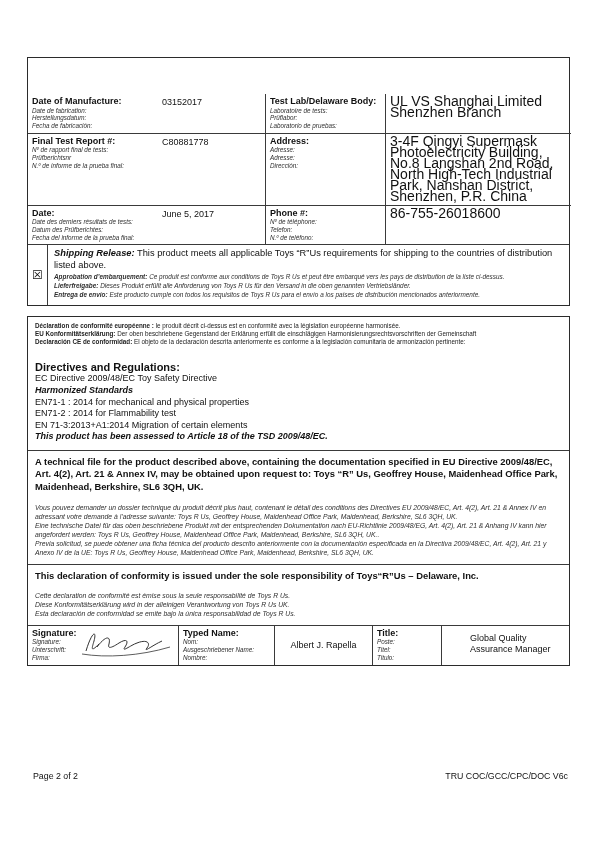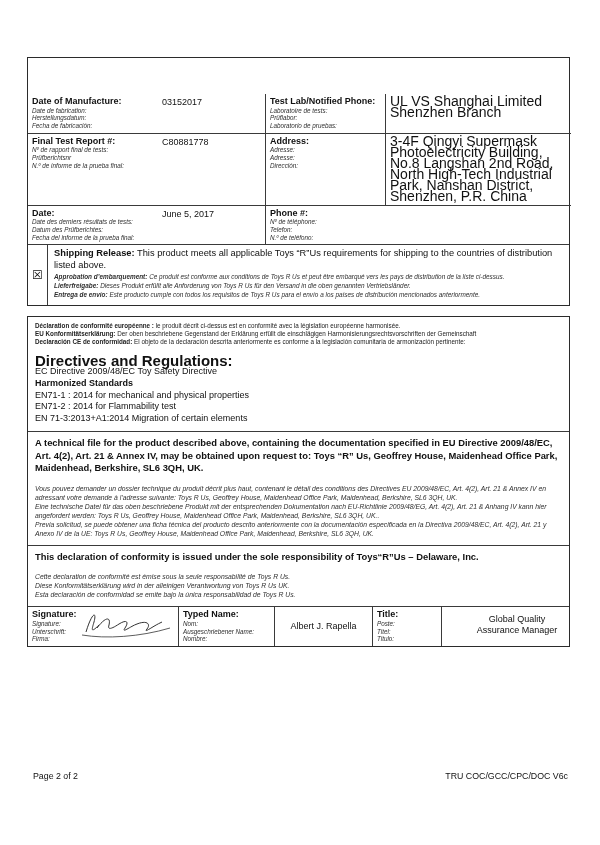--- a/index.html
+++ b/index.html
@@ -16,52 +16,52 @@
   .left-cell{display:flex;}
   .left-labels{width:130px;}
   .lvalue{font-size:9px;padding-top:1px;}
   .rvalue{font-size:14px;line-height:11px;padding-top:2px;}
 
   .ship-row{display:flex;}
   .cbx-cell{width:19px;border-right:1px solid #3a3a3a;display:flex;align-items:center;justify-content:center;flex:0 0 19px;}
   .cbx{font-family:"DejaVu Sans",sans-serif;font-size:12px;line-height:12px;color:#111;}
   .ship-text{flex:1;padding:3px 7px 5px 6px;}
   .head-line{font-size:9.3px;line-height:11.8px;}
-  .b{font-weight:bold;}
+  .b{font-weight:bold;font-style:italic;}
   .fine-i{font-size:6.4px;font-style:italic;color:#2e2e2e;line-height:8.3px;margin-top:1px;}
   .fine-i .lead{font-weight:bold;}
 
   .spacer{height:10px;}
 
   
   .box-b{border:1.4px solid #2b2b2b;}
   .sec{padding:5px 7px 7px 7px;}
   .sec + .sec{border-top:1px solid #3a3a3a;}
 
   .eu-head{font-size:9.3px;line-height:11.8px;}
   .cbx-inline{font-family:"DejaVu Sans",sans-serif;font-size:12px;margin-right:6px;vertical-align:-1px;}
   .eu-fine{font-size:6.3px;color:#222;line-height:8.1px;}
   .eu-fine .lead{font-weight:bold;}
-  .dir-head{font-weight:bold;font-size:15px;margin-top:9px;line-height:11.5px;}
+  .dir-head{font-weight:bold;font-size:11px;margin-top:16px;line-height:11.5px;}
   .dir-line{font-size:9px;line-height:11.6px;}
 
   .tech-bold{font-weight:bold;font-size:9.4px;line-height:12.3px;}
   .tech-fines{margin-top:10px;}
   .tech-fine{font-size:6.8px;font-style:italic;color:#2e2e2e;line-height:9px;}
 
   .resp-bold{font-weight:bold;font-size:9.4px;line-height:12px;}
   .resp-fines{margin-top:9px;}
 
   
   .sig-row{display:grid;grid-template-columns:150px 96px 98px 69px 127px;border-top:1px solid #3a3a3a;}
   .sig-cell{position:relative;padding:2px 4px 3px 4px;min-height:34px;box-sizing:border-box;}
   .sig-cell + .sig-cell{border-left:1px solid #3a3a3a;}
   .sig-svg{position:absolute;left:50px;top:1px;}
   .center-val{font-size:9px;display:flex;align-items:center;justify-content:center;height:100%;box-sizing:border-box;}
-  .title-val{font-size:9px;line-height:11px;padding:5px 0 0 24px;text-align:center;}
+  .title-val{font-size:9px;line-height:11px;padding:5px 0 0 24px;}
 
   .footer{position:absolute;top:771px;left:33px;width:535px;display:flex;justify-content:space-between;font-size:8.8px;color:#111;gap:39px;}
 </style>
 </head>
 <body>
 
 <div class="page">
 
   <div class="box-a">
     <div class="info-grid">
@@ -69,21 +69,21 @@
       <div class="cell left-cell">
         <div class="left-labels">
           <div class="lbl">Date of Manufacture:</div>
           <div class="sub">Date de fabrication:</div>
           <div class="sub">Herstellungsdatum:</div>
           <div class="sub">Fecha de fabricación:</div>
         </div>
         <div class="lvalue">03152017</div>
       </div>
       <div class="cell rlabel">
-        <div class="lbl">Test Lab/Notified Phone:</div>
+        <div class="lbl">Test Lab/Delaware Body:</div>
         <div class="sub">Laboratoire de tests:</div>
         <div class="sub">Prüflabor:</div>
         <div class="sub">Laboratorio de pruebas:</div>
       </div>
       <div class="cell rvalue">UL VS Shanghai Limited Shenzhen Branch</div>
 
       <div class="cell left-cell">
         <div class="left-labels">
           <div class="lbl">Final Test Report #:</div>
           <div class="sub">Nº de rapport final de tests:</div>
@@ -108,20 +108,21 @@
           <div class="sub">Fecha del informe de la prueba final:</div>
         </div>
         <div class="lvalue">June 5, 2017</div>
       </div>
       <div class="cell rlabel" style="border-bottom:none;">
         <div class="lbl">Phone #:</div>
         <div class="sub">Nº de téléphone:</div>
         <div class="sub">Telefon:</div>
         <div class="sub">N.º de teléfono:</div>
       </div>
+      <div class="cell rvalue" style="border-bottom:none;">86-755-26018600</div>
     </div>
 
     <div class="ship-row" style="border-top:1px solid #3a3a3a;">
       <div class="cbx-cell">
         <span class="cbx">☒</span>
       </div>
       <div class="ship-text">
         <div class="head-line"><span class="b">Shipping Release:</span><span> This product meets all applicable Toys “R”Us requirements for shipping to the countries of distribution listed above.</span></div>
         <div class="fine-i"><span class="lead">Approbation d’embarquement:</span><span> Ce produit est conforme aux conditions de Toys R Us et peut être embarqué vers les pays de distribution de la liste ci-dessus.</span></div>
         <div class="fine-i"><span class="lead">Lieferfreigabe:</span><span> Dieses Produkt erfüllt alle Anforderung von Toys R Us für den Versand in die oben genannten Vertriebsländer.</span></div>
@@ -138,20 +139,21 @@
       <div class="eu-fine"><span class="lead">Déclaration de conformité européenne :</span><span> le produit décrit ci-dessus est en conformité avec la législation européenne harmonisée.</span></div>
       <div class="eu-fine"><span class="lead">EU Konformitätserklärung:</span><span> Der oben beschriebene Gegenstand der Erklärung erfüllt die einschlägigen Harmonisierungsrechtsvorschriften der Gemeinschaft</span></div>
       <div class="eu-fine"><span class="lead">Declaración CE de conformidad:</span><span> El objeto de la declaración descrita anteriormente es conforme a la legislación comunitaria de armonización pertinente:</span></div>
 
       <div class="dir-head">Directives and Regulations:</div>
       <div class="dir-line">EC Directive 2009/48/EC Toy Safety Directive</div>
       <div class="dir-line b">Harmonized Standards</div>
       <div class="dir-line">EN71-1 : 2014 for mechanical and physical properties</div>
       <div class="dir-line">EN71-2 : 2014 for Flammability test</div>
       <div class="dir-line">EN 71-3:2013+A1:2014 Migration of certain elements</div>
+      <div class="dir-line b">This product has been assessed to Article 18 of the TSD 2009/48/EC.</div>
     </div>
 
     <div class="sec">
       <div class="tech-bold">A technical file for the product described above, containing the documentation specified in EU Directive 2009/48/EC, Art. 4(2), Art. 21 &amp; Annex IV, may be obtained upon request to: Toys “R” Us, Geoffrey House, Maidenhead Office Park, Maidenhead, Berkshire, SL6 3QH, UK.</div>
       <div class="tech-fines">
         <div class="tech-fine">Vous pouvez demander un dossier technique du produit décrit plus haut, contenant le détail des conditions des Directives EU 2009/48/EC, Art. 4(2), Art. 21 &amp; Annex IV en adressant votre demande à l’adresse suivante: Toys R Us, Geoffrey House, Maidenhead Office Park, Maidenhead, Berkshire, SL6 3QH, UK.</div>
         <div class="tech-fine">Eine technische Datei für das oben beschriebene Produkt mit der entsprechenden Dokumentation nach EU-Richtlinie 2009/48/EG, Art. 4(2), Art. 21 &amp; Anhang IV kann hier angefordert werden: Toys R Us, Geoffrey House, Maidenhead Office Park, Maidenhead, Berkshire, SL6 3QH, UK..</div>
         <div class="tech-fine">Previa solicitud, se puede obtener una ficha técnica del producto descrito anteriormente con la documentación especificada en la Directiva 2009/48/EC, Art. 4(2), Art. 21 y Anexo IV de la UE: Toys R Us, Geoffrey House, Maidenhead Office Park, Maidenhead, Berkshire, SL6 3QH, UK.</div>
       </div>
     </div>

